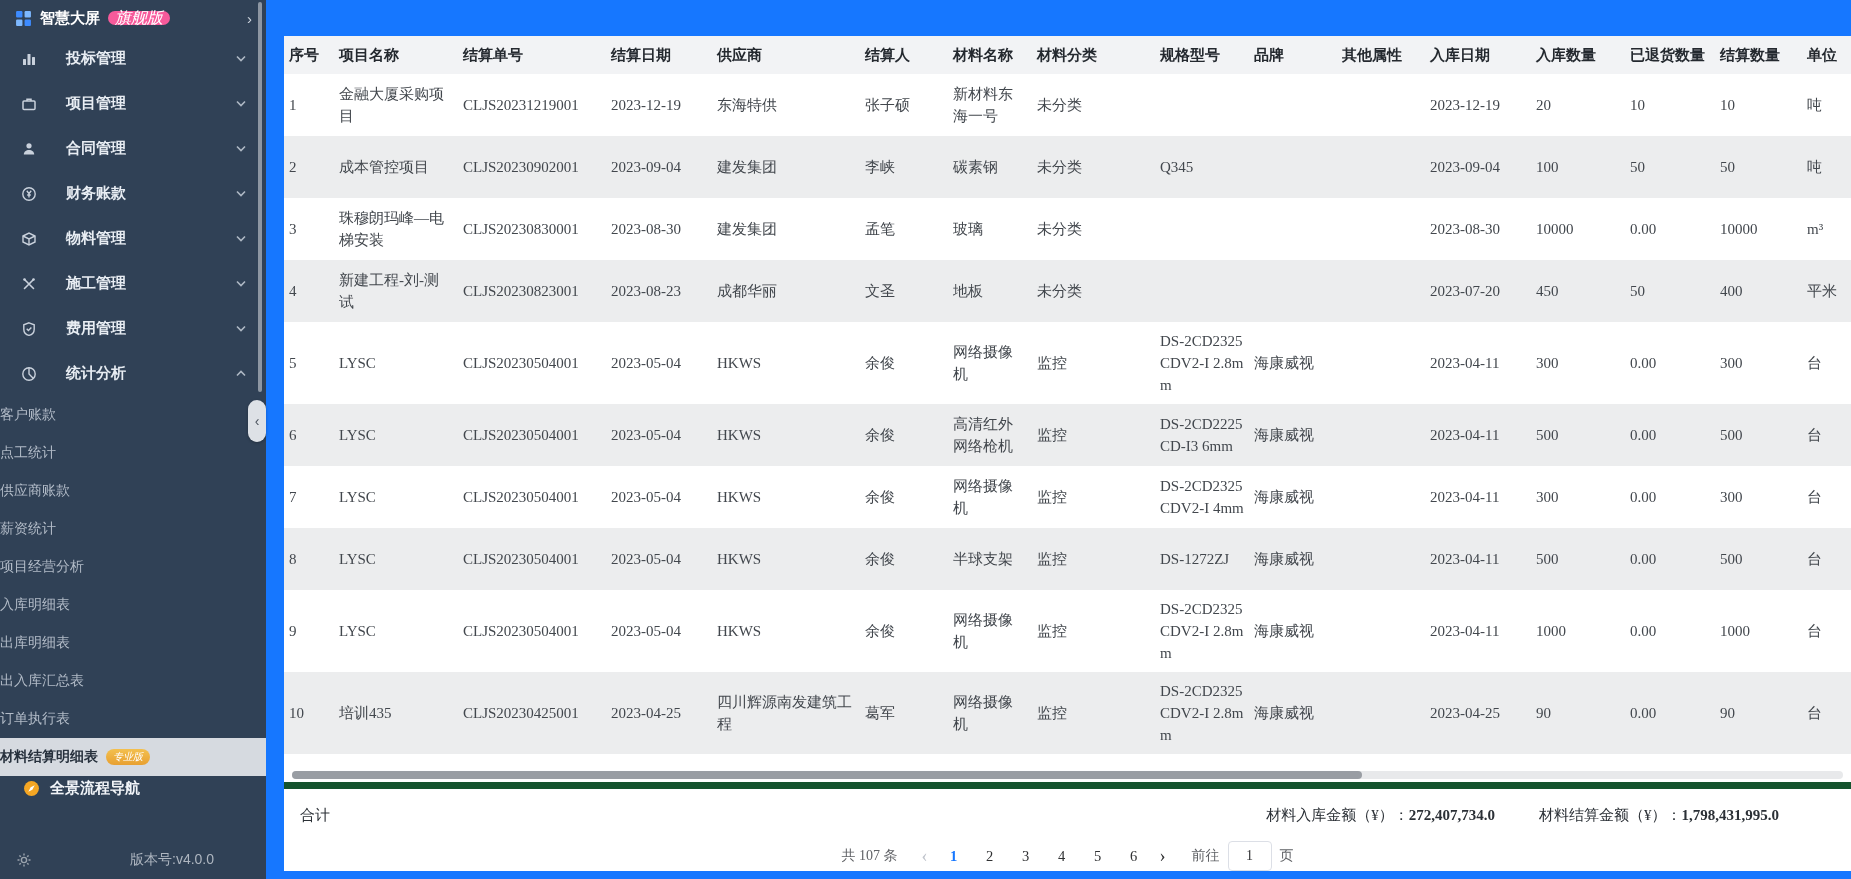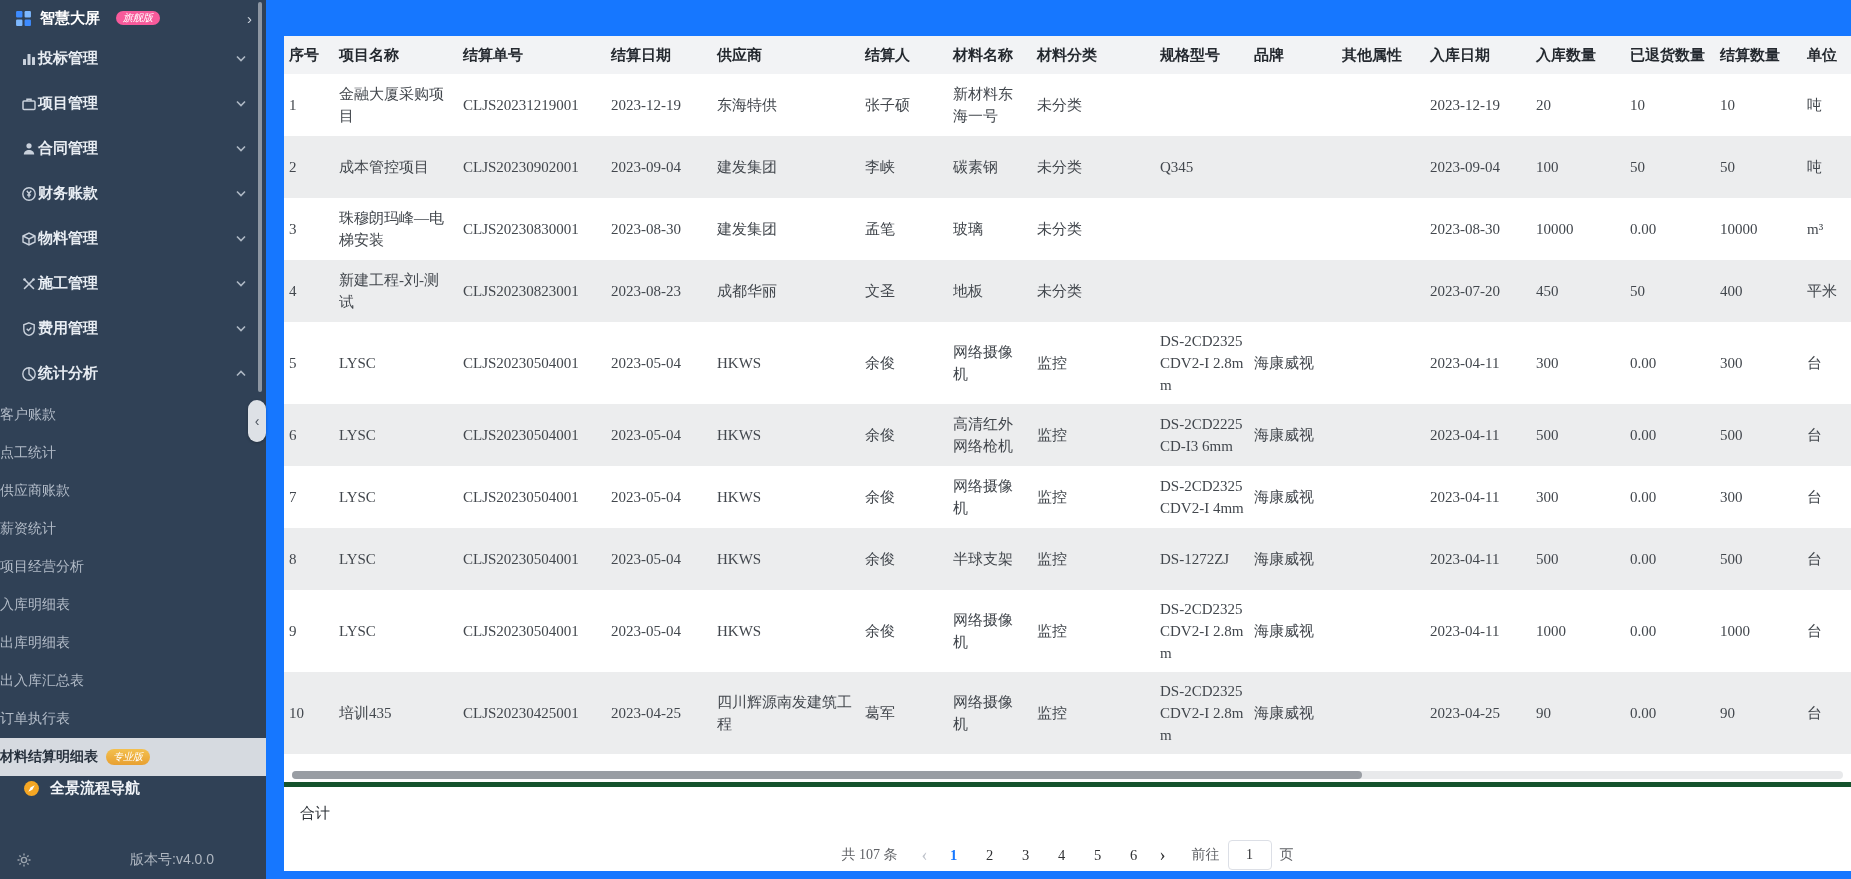--- a/index.html
+++ b/index.html
@@ -7,23 +7,23 @@
     width:1851px;height:879px;overflow:hidden;
     background:#1677ff;
     font-family:"Liberation Sans","DejaVu Sans",sans-serif;
   }
   .app{position:relative;width:1851px;height:879px;}
 
   
   .sidebar{position:absolute;left:0;top:0;width:266px;height:879px;background:#304156;overflow:hidden;}
   .logo-row{height:36px;display:flex;align-items:center;padding:0 14px;gap:8px;cursor:pointer;}
   .logo-title{color:#ffffff;font-size:15px;font-weight:700;}
-  .logo-badge{background:#f75a9b;color:#fff;font-size:10px;font-style:italic;padding:0 7px;border-radius:8px;line-height:14px;margin-left:8px;}
+  .logo-badge{background:#f75a9b;color:#fff;font-size:16px;font-style:italic;padding:0 7px;border-radius:8px;line-height:14px;}
   .logo-chevron{margin-left:auto;color:#cfd6df;font-size:15px;}
-  .menu-item{height:45px;display:flex;align-items:center;padding:0 20px;gap:0;color:#e8edf3;font-size:15px;font-weight:600;cursor:pointer;}
+  .menu-item{height:45px;display:flex;align-items:center;padding:0 20px;gap:28px;color:#e8edf3;font-size:15px;font-weight:600;cursor:pointer;}
   .mi-icon{width:18px;height:18px;display:flex;align-items:center;justify-content:center;color:#c9d1dc;flex:none;}
   .mi-chevron{margin-left:auto;color:#aeb8c4;display:flex;}
   .submenu{}
   .sub-item{height:38px;display:flex;align-items:center;color:#b3bcc8;font-size:14px;cursor:pointer;}
   .sub-item.active{background:#d6dae0;color:#27313d;font-weight:700;}
   .pro-badge{margin-left:8px;background:linear-gradient(180deg,#f3c04f,#e8a031);color:#fff;font-size:10px;font-style:italic;padding:1px 7px;border-radius:8px;line-height:14px;font-weight:400;}
   .flow-nav{position:absolute;left:0;top:768px;width:100%;height:40px;display:flex;align-items:center;padding-left:22px;gap:10px;color:#f2f5f9;font-size:15px;font-weight:600;cursor:pointer;box-sizing:border-box;}
   .version-row{position:absolute;bottom:0;left:0;width:100%;height:38px;display:flex;align-items:center;color:#aeb6c0;font-size:14px;}
   .version-row .gear{margin-left:16px;display:flex;color:#9aa3ad;}
   .version-text{position:absolute;left:130px;}
@@ -43,21 +43,21 @@
   .data-table col.c12{width:94px}.data-table col.c13{width:90px}.data-table col.c14{width:87px}
   .data-table col.c15{width:60px}
   .data-table th{background:#f2f3f5;height:38px;font-size:15px;font-weight:700;color:#24292f;text-align:left;padding:0 5px;white-space:nowrap;overflow:hidden;}
   .data-table td{height:62px;padding:8px 5px;font-size:15px;color:#42474d;line-height:22px;word-break:break-all;vertical-align:middle;box-sizing:border-box;}
   .data-table tbody tr:nth-child(even){background:#ECEDEE;}
 
   .hscroll{height:14px;display:flex;align-items:center;padding:0 8px;flex:none;}
   .hscroll .track{position:relative;width:100%;height:8px;background:#e8e9eb;border-radius:4px;}
   .hscroll .thumb{position:absolute;left:0;top:0;height:8px;width:69%;background:#999da3;border-radius:4px;cursor:pointer;}
 
-  .summary-row{height:52px;border-top:5px solid #14532d;display:flex;align-items:center;padding:0 72px 0 16px;flex:none;}
+  .summary-row{height:52px;border-top:7px solid #14532d;display:flex;align-items:center;padding:0 72px 0 16px;flex:none;}
   .summary-label{font-size:15px;color:#2b3036;font-weight:500;}
   .summary-right{margin-left:auto;display:flex;gap:44px;font-size:15px;color:#2b3036;}
   .summary-right b{font-weight:700;}
 
   .pagination{flex:1;display:flex;align-items:center;justify-content:center;gap:4px;font-size:14px;color:#303133;}
   .total-count{color:#606266;margin-right:12px;}
   .pages{display:flex;gap:8px;}
   .page-btn{min-width:28px;height:30px;display:flex;align-items:center;justify-content:center;font-size:14.5px;cursor:pointer;}
   .page-btn.active{color:#1677ff;font-weight:700;}
   .chev{font-size:18px;padding:0 8px;cursor:pointer;}
@@ -494,20 +494,24 @@
       </div>
 
       <div class="hscroll">
         <div class="track">
           <div class="thumb"></div>
         </div>
       </div>
 
       <div class="summary-row">
         <span class="summary-label">合计</span>
+        <div class="summary-right">
+          <span><span>材料入库金额（¥）：</span><b>272,407,734.0</b></span>
+          <span><span>材料结算金额（¥）：</span><b>1,798,431,995.0</b></span>
+        </div>
       </div>
 
       <div class="pagination">
         <span class="total-count">共 107 条</span>
         <span class="chev prev">‹</span>
         <div class="pages" id="pages">
             <div class="page-btn active">1</div>
             <div class="page-btn">2</div>
             <div class="page-btn">3</div>
             <div class="page-btn">4</div>

